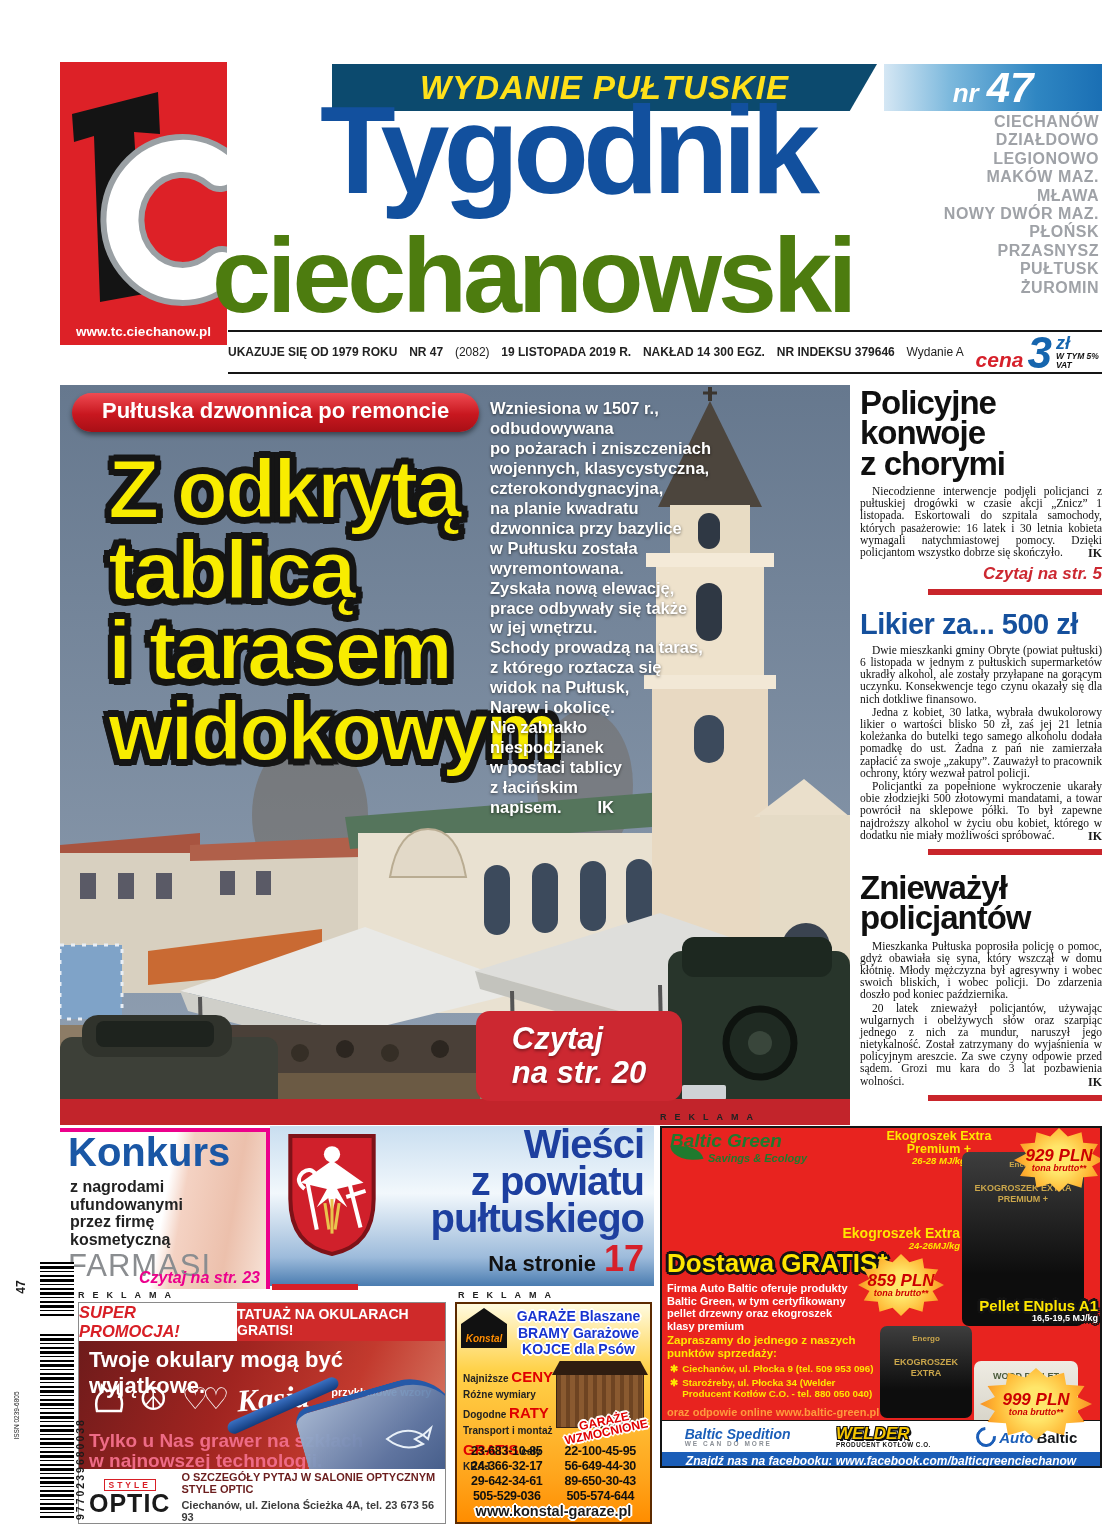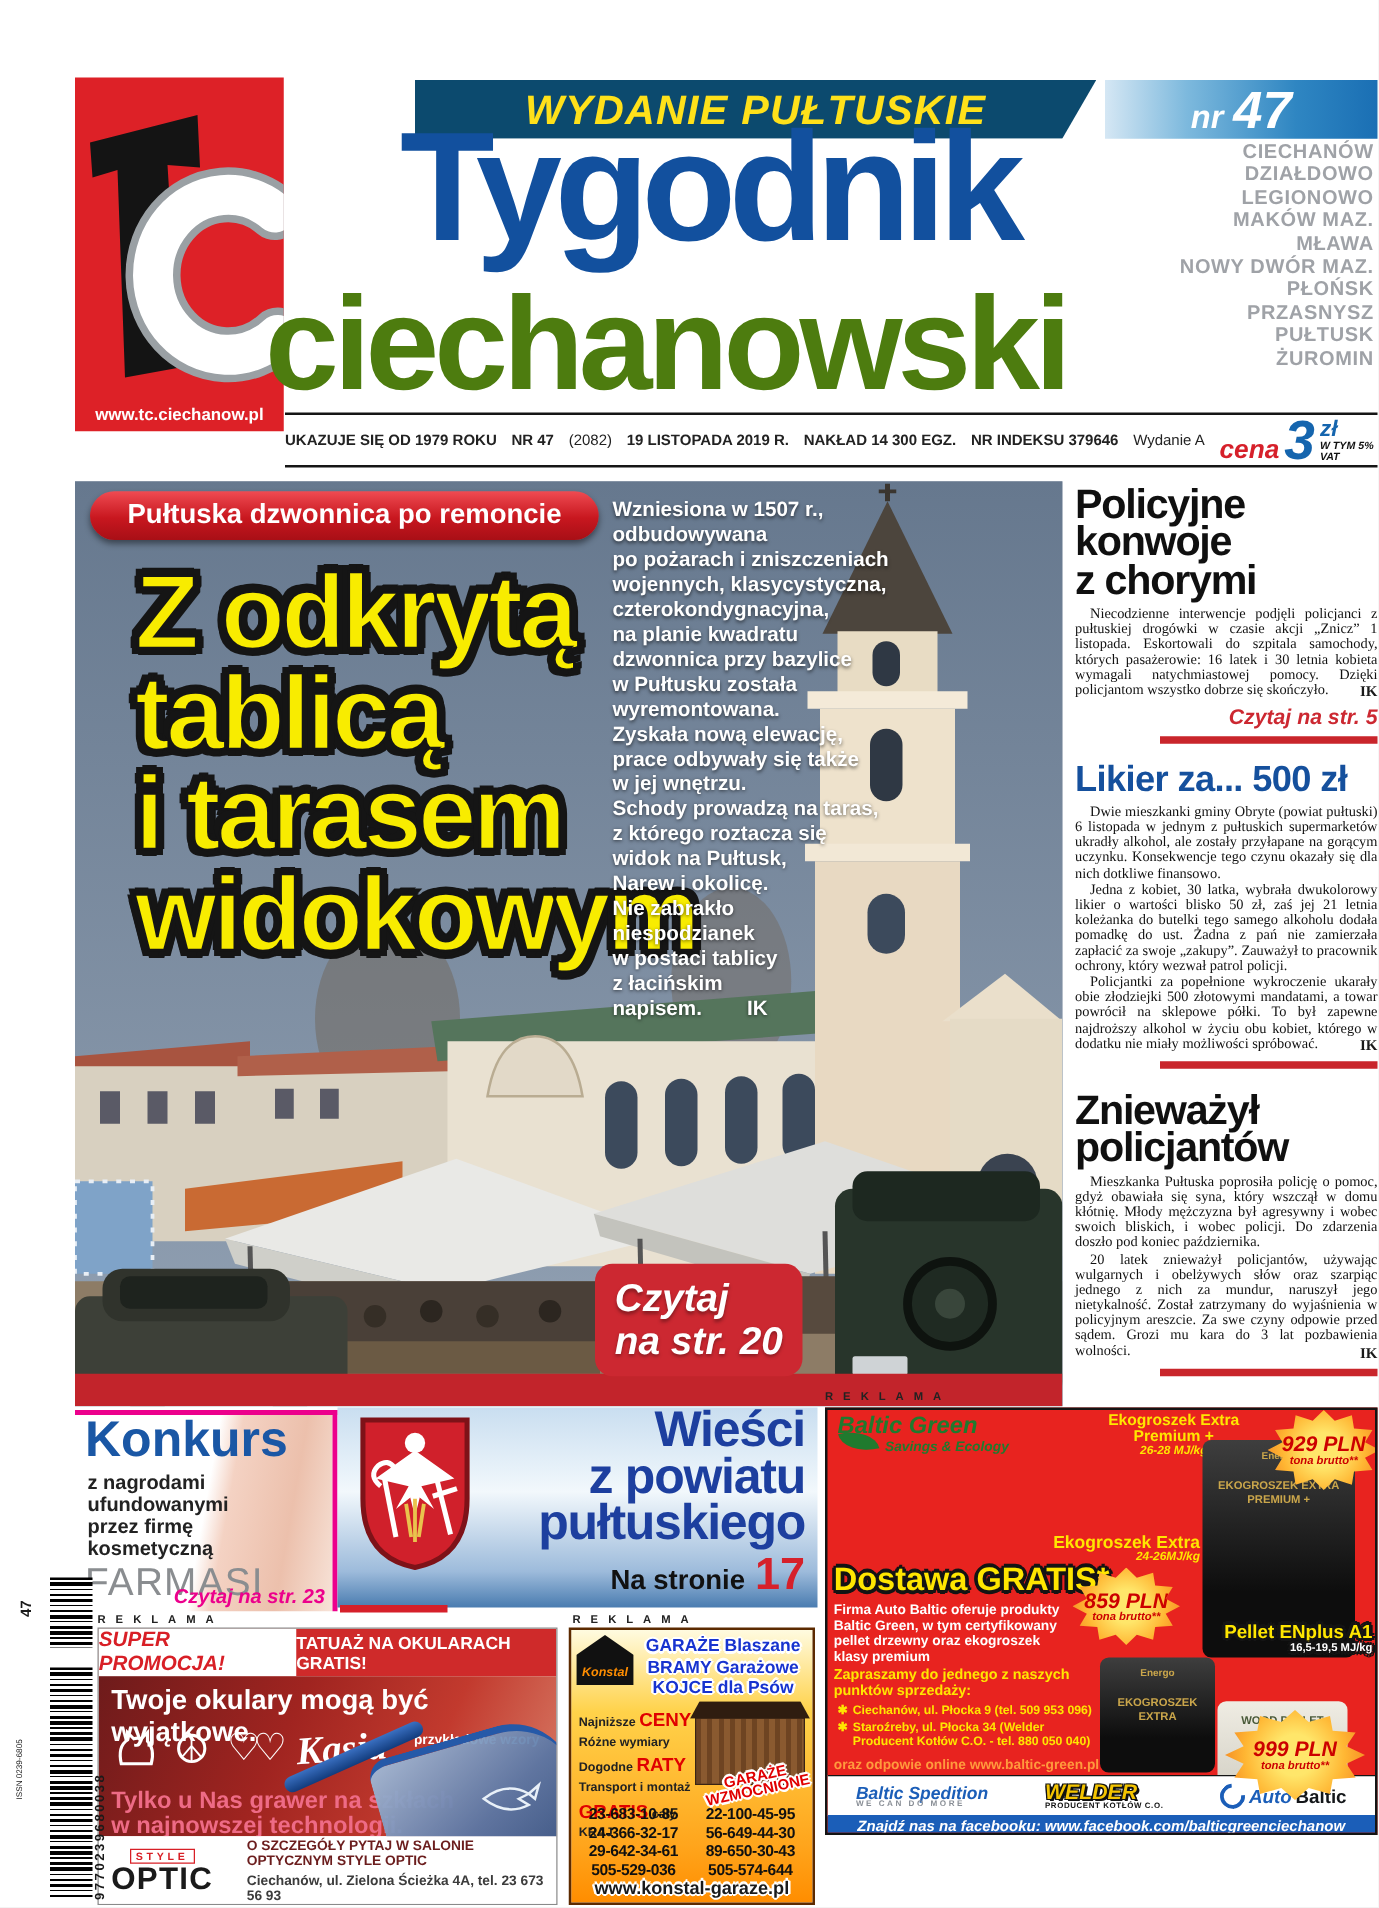--- a/index.html
+++ b/index.html
@@ -46,21 +46,21 @@
   .kicker{left:12px;top:8px;background:linear-gradient(#ef4b52,#c8171f 55%,#a80f16);
       border-radius:20px;padding:5px 30px 8px;color:#fff;font-weight:800;font-size:22px;
       box-shadow:0 3px 5px rgba(0,0,0,.45);z-index:4;}
   .headline{left:48px;top:64px;z-index:4;color:#f8ec00;font-weight:800;font-size:84px;
       line-height:.96;letter-spacing:-3px;-webkit-text-stroke:2px #151515;
       text-shadow:-5px -5px 0 #151515,5px -5px 0 #151515,-5px 5px 0 #151515,5px 5px 0 #151515,
       -6px 0 0 #151515,6px 0 0 #151515,0 -6px 0 #151515,0 6px 0 #151515;}
   .photo-caption{left:430px;top:14px;width:232px;z-index:4;color:#fff;font-weight:700;
       font-size:16.5px;line-height:1.21;text-shadow:0 1px 3px rgba(0,0,0,.6);}
   .cap-sig{font-weight:800;margin-left:36px;}
-  .photo-readmore{left:416px;top:626px;width:166px;height:90px;background:#cc2831;border-radius:14px;
+  .photo-readmore{left:416px;top:626px;width:206px;height:90px;background:#cc2831;border-radius:14px;
       z-index:4;display:flex;flex-direction:column;align-items:center;justify-content:center;
       color:#fff;font-style:italic;font-weight:800;font-size:31px;line-height:1.1;
       text-shadow:0 2px 3px rgba(0,0,0,.35);}
 
   
   #rightcol{left:860px;top:388px;width:242px;}
   .art-title{font-weight:800;letter-spacing:-1px;line-height:.92;color:#101010;}
   .t1{font-size:33px;}
   .t2{font-size:29px;color:#15509d;letter-spacing:-.5px;margin-top:16px;}
   .t3{font-size:33px;margin-top:18px;}
@@ -182,21 +182,21 @@
   .o-note{font-weight:800;font-size:11px;margin-top:-14px;}
   .o-line2{position:absolute;left:10px;top:90px;color:#ee6b86;font-weight:800;font-size:19px;line-height:1.05;}
   .o-glasses{position:absolute;right:-18px;top:24px;width:190px;height:140px;z-index:1;}
   .o-lens{position:absolute;right:0;top:22px;width:158px;height:108px;
       background:linear-gradient(150deg,rgba(163,186,214,.96),rgba(86,118,166,.92) 55%,rgba(47,78,128,.94));
       border-radius:18px 55px 70px 40px;border-top:6px solid #2559a8;transform:rotate(-16deg);}
   .o-arm{position:absolute;right:120px;top:34px;width:120px;height:13px;border-radius:7px;
       background:linear-gradient(#3a70c2,#123c7d);transform:rotate(-24deg);}
   .o-shark{position:absolute;right:28px;top:58px;}
   .o-bottom{position:absolute;left:0;right:0;top:166px;height:56px;background:#fff;display:flex;
-      align-items:center;gap:27px;padding-left:10px;box-sizing:border-box;}
+      align-items:center;gap:11px;padding-left:10px;box-sizing:border-box;}
   .o-logo{display:flex;flex-direction:column;align-items:center;width:92px;}
   .o-logo .st{color:#d81f26;font-weight:800;font-size:8.5px;letter-spacing:3px;
       border:1px solid #d81f26;padding:0 4px;}
   .o-logo .op{color:#1a1a1a;font-weight:800;font-size:25px;letter-spacing:1px;line-height:1;}
   .o-details{display:flex;flex-direction:column;gap:4px;}
   .o-d1{color:#6b1d1d;font-weight:800;font-size:11px;}
   .o-d2{color:#3c3c3c;font-weight:700;font-size:11px;}
 
   
   #garaze-label{left:458px;top:1290px;}

